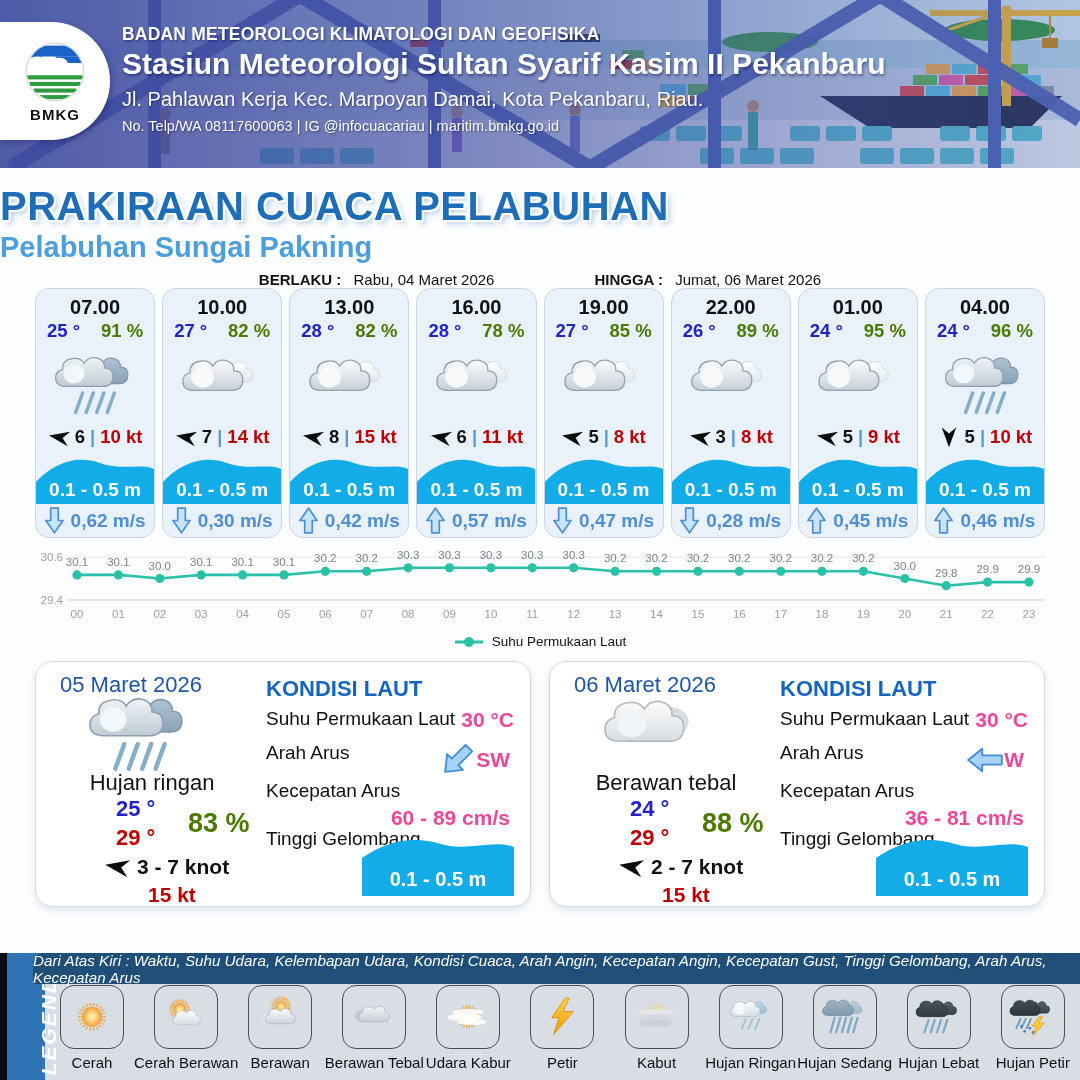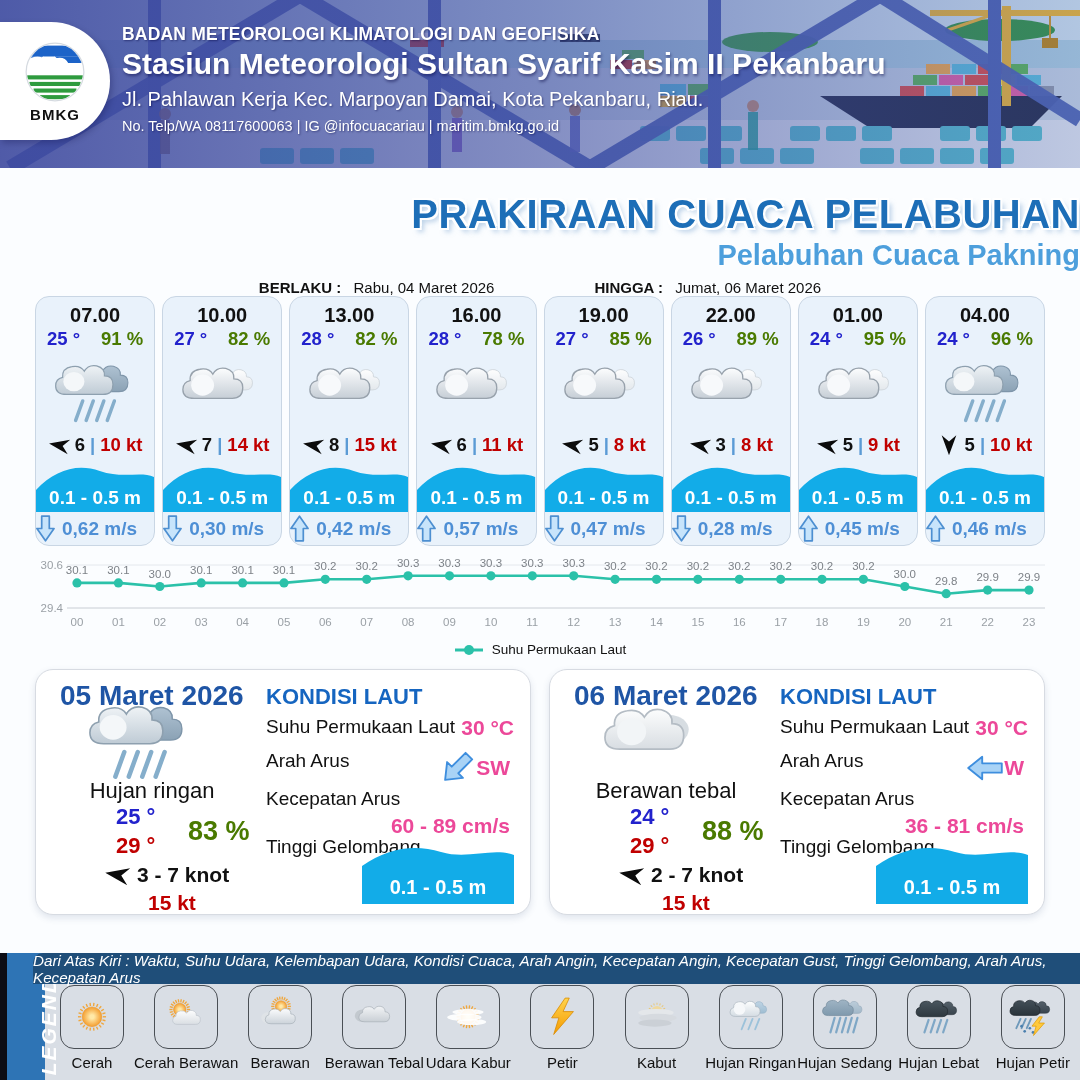--- a/index.html
+++ b/index.html
@@ -13,21 +13,21 @@
              border-radius:0 60px 60px 0;display:flex;flex-direction:column;align-items:center;
              justify-content:center;z-index:3;box-shadow:2px 3px 6px rgba(0,0,50,.25)}
   .logo-txt{font-size:15px;font-weight:bold;letter-spacing:1px;color:#111;margin-top:1px}
   .hdr-text{position:absolute;left:122px;top:24px;z-index:2;color:#fff}
   .hdr-org{font-size:17.5px;font-weight:bold;letter-spacing:.2px;text-shadow:1px 1px 2px rgba(0,0,60,.45)}
   .hdr-station{font-size:30px;font-weight:bold;margin-top:2px;text-shadow:1px 2px 3px rgba(0,0,60,.45)}
   .hdr-addr{font-size:20px;margin-top:7px;text-shadow:1px 1px 2px rgba(0,0,60,.45)}
   .hdr-contact{font-size:14.5px;margin-top:7px;text-shadow:1px 1px 2px rgba(0,0,60,.45)}
 
   
-  .titleblk{text-align:right;padding-top:24px}
+  .titleblk{text-align:left;padding-top:16px}
   .main-title{font-size:40px;font-weight:800;color:#1D6EB7;letter-spacing:.5px;
       text-shadow:2px 2px 0 #fff,-2px -2px 0 #fff,2px -2px 0 #fff,-2px 2px 0 #fff,4px 4px 5px rgba(130,170,210,.55)}
   .sub-title{font-size:29px;font-weight:bold;color:#4D9FDC;margin-top:2px;text-shadow:1px 1px 0 #fff}
   .dates{display:flex;justify-content:center;gap:100px;margin-top:7px;font-size:15px}
   .dlabel{font-weight:bold}
   .dval{font-weight:normal;margin-left:8px}
 
   
   .day1-label{margin:7px 0 4px 37px;font-size:21px;font-weight:bold;color:#1F55A5}
   .cards{display:flex;gap:7px;margin:0 35px;height:250px}
@@ -38,34 +38,34 @@
        font-size:18.5px;font-weight:bold}
   .tblue{color:#2222CC}.tgreen{color:#4A7A00}
   .ficon{height:82px;margin-top:1px;display:flex;align-items:center;justify-content:center}
   .fwind{display:flex;align-items:center;gap:5px;font-size:18.5px;font-weight:bold;margin-top:1px}
   .wsep{color:#5B9BD5;font-weight:bold}
   .wgust{color:#C00000}
   .fwave{position:absolute;bottom:33px;left:0;right:0;height:52px}
   .fwave svg{position:absolute;inset:0;width:100%;height:100%}
   .fwtext{position:absolute;left:0;right:0;bottom:3px;text-align:center;color:#fff;font-weight:bold;font-size:19px}
   .fcur{position:absolute;bottom:0;left:0;right:0;height:33px;display:flex;align-items:center;
-        justify-content:flex-start;gap:7px;font-size:19px;font-weight:bold;color:#4E8FD5}
+        justify-content:center;gap:7px;font-size:19px;font-weight:bold;color:#4E8FD5}
 
   
   .chartblk{margin:6px 35px 0}
   .cyt{font-family:"Liberation Sans",sans-serif;font-size:11.5px;fill:#9AA0A6;text-anchor:end}
   .cvl{font-family:"Liberation Sans",sans-serif;font-size:11.5px;fill:#7D8288;text-anchor:middle}
   .cxt{font-family:"Liberation Sans",sans-serif;font-size:11.5px;fill:#9AA0A6;text-anchor:middle}
   .chart-legend{display:flex;align-items:center;justify-content:center;gap:8px;font-size:13.5px;margin-top:2px}
 
   
   .sumrow{display:flex;gap:18px;margin:12px 35px 0;height:246px}
   .scard{flex:1;background:#fff;border:1px solid #D7DBE2;border-radius:18px;position:relative;
          box-shadow:0 3px 7px rgba(60,80,120,.14)}
-  .sdate{position:absolute;left:24px;top:10px;font-size:28px;font-weight:bold;color:#1F55A5}
+  .sdate{position:absolute;left:24px;top:10px;font-size:22px;font-weight:normal;color:#1F55A5}
   .sicon{position:absolute;left:48px;top:26px}
   .scond{position:absolute;left:0;top:108px;width:232px;text-align:center;font-size:22px}
   .stmin{position:absolute;left:80px;top:134px;font-size:22px;font-weight:bold;color:#2222CC}
   .stmax{position:absolute;left:80px;top:163px;font-size:22px;font-weight:bold;color:#C00000}
   .srh{position:absolute;left:152px;top:146px;font-size:27px;font-weight:bold;color:#4A7A00}
   .swind{position:absolute;left:68px;top:193px;font-size:21px;font-weight:bold;display:flex;gap:7px;align-items:center}
   .sgust{position:absolute;left:112px;top:221px;font-size:21px;font-weight:bold;color:#C00000}
   .sea{position:absolute;left:230px;right:16px;top:0;bottom:0}
   .sea-h{margin-top:14px;font-size:22px;font-weight:bold;color:#1565C0}
   .srow{position:absolute;left:0;right:0;display:flex;justify-content:space-between;font-size:19px}
@@ -217,21 +217,21 @@
     <div class="hdr-text">
       <div class="hdr-org">BADAN METEOROLOGI KLIMATOLOGI DAN GEOFISIKA</div>
       <div class="hdr-station">Stasiun Meteorologi Sultan Syarif Kasim II Pekanbaru</div>
       <div class="hdr-addr">Jl. Pahlawan Kerja Kec. Marpoyan Damai, Kota Pekanbaru, Riau.</div>
       <div class="hdr-contact">No. Telp/WA 08117600063 | IG @infocuacariau | maritim.bmkg.go.id</div>
     </div>
   </div>
 
   <div class="titleblk">
     <div class="main-title">PRAKIRAAN CUACA PELABUHAN</div>
-    <div class="sub-title">Pelabuhan Cuaca Pakning</div>
+    <div class="sub-title">Pelabuhan Sungai Pakning</div>
     <div class="dates">
       <div>
         <span class="dlabel">BERLAKU :</span>
         <span class="dval">Rabu, 04 Maret 2026</span>
       </div>
       <div>
         <span class="dlabel">HINGGA :</span>
         <span class="dval">Jumat, 06 Maret 2026</span>
       </div>
     </div>

